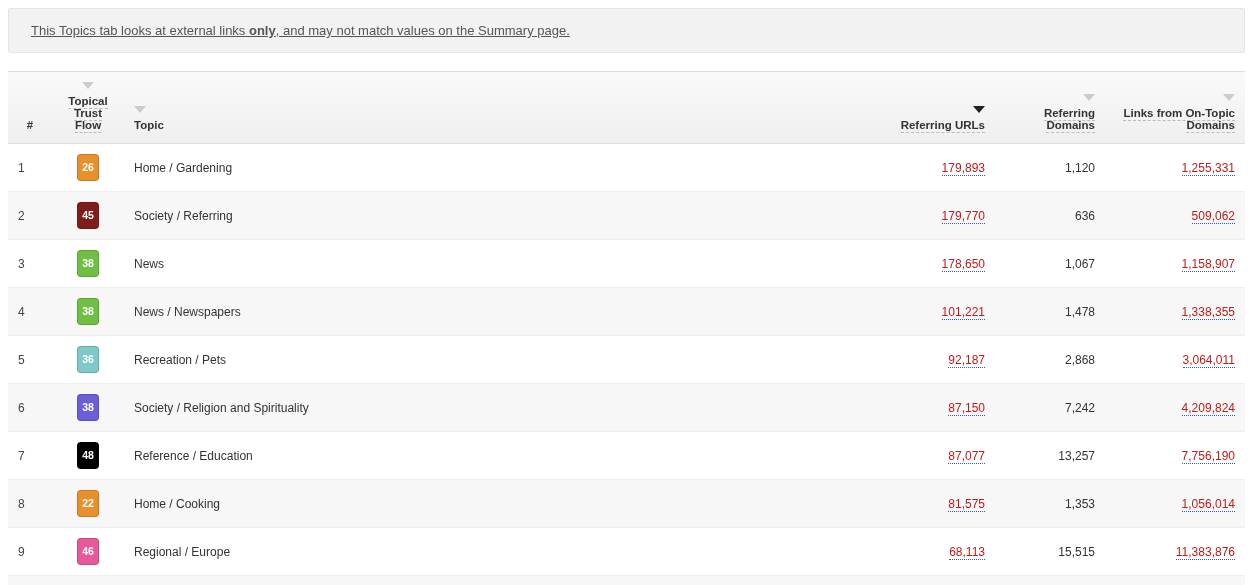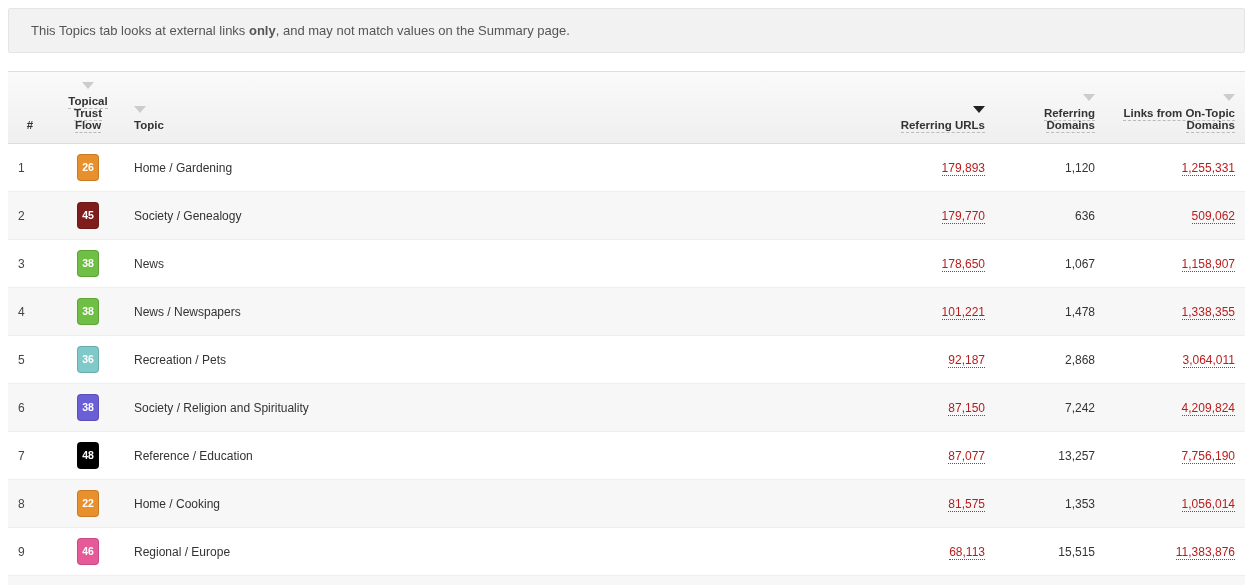--- a/index.html
+++ b/index.html
@@ -13,20 +13,21 @@
     width: 1253px;
   }
   .notice {
     background: #f2f2f2;
     border: 1px solid #e5e5e5;
     padding: 14px 22px;
     color: #555;
     font-size: 13px;
     margin-bottom: 18px;
     border-radius: 2px;
+    text-decoration: underline;
   }
   .notice b { font-weight: bold; }
 
   table {
     width: 100%;
     border-collapse: collapse;
     table-layout: fixed;
   }
   thead tr {
     background: linear-gradient(#fafafa,#efefef);
@@ -147,21 +148,21 @@
         <td class="idx">1</td>
         <td class="center"><span class="badge" style="background:#e8912c">26</span></td>
         <td>Home / Gardening</td>
         <td class="num"><span class="linknum">179,893</span></td>
         <td class="num">1,120</td>
         <td class="num"><span class="linknum">1,255,331</span></td>
       </tr>
       <tr>
         <td class="idx">2</td>
         <td class="center"><span class="badge" style="background:#7f1d1d">45</span></td>
-        <td>Society / Genealogy</td>
+        <td>Society / Referring</td>
         <td class="num"><span class="linknum">179,770</span></td>
         <td class="num">636</td>
         <td class="num"><span class="linknum">509,062</span></td>
       </tr>
       <tr>
         <td class="idx">3</td>
         <td class="center"><span class="badge" style="background:#6fbf44">38</span></td>
         <td>News</td>
         <td class="num"><span class="linknum">178,650</span></td>
         <td class="num">1,067</td>

